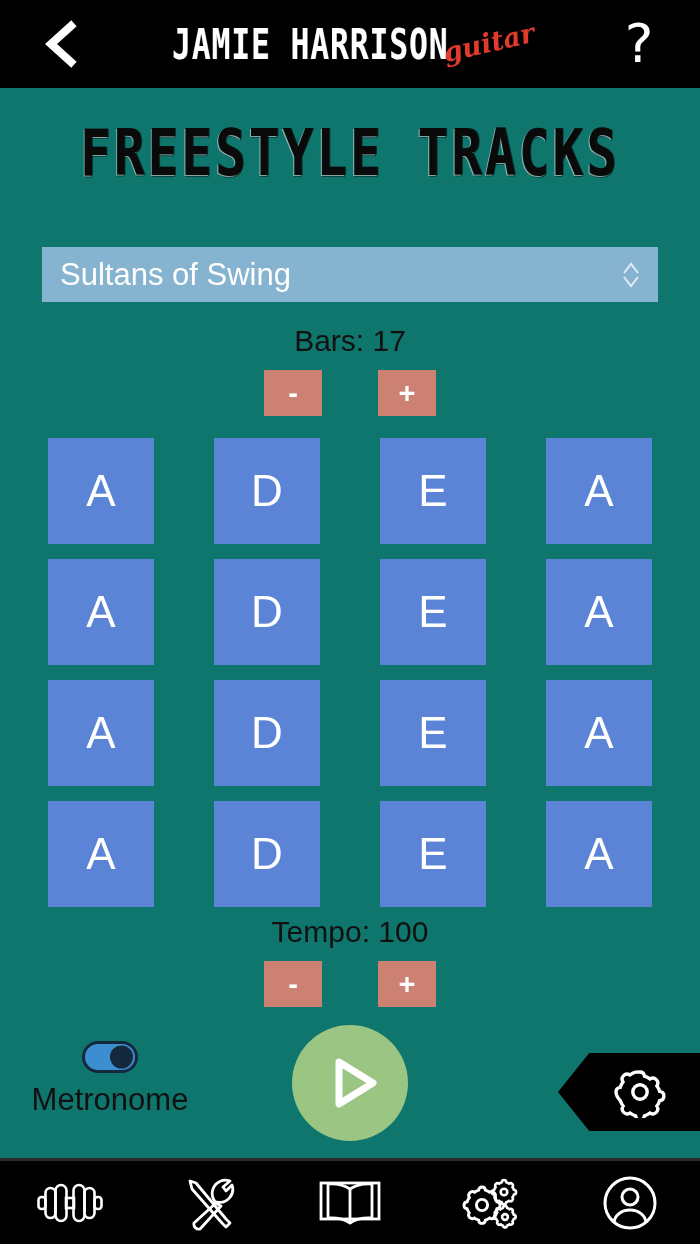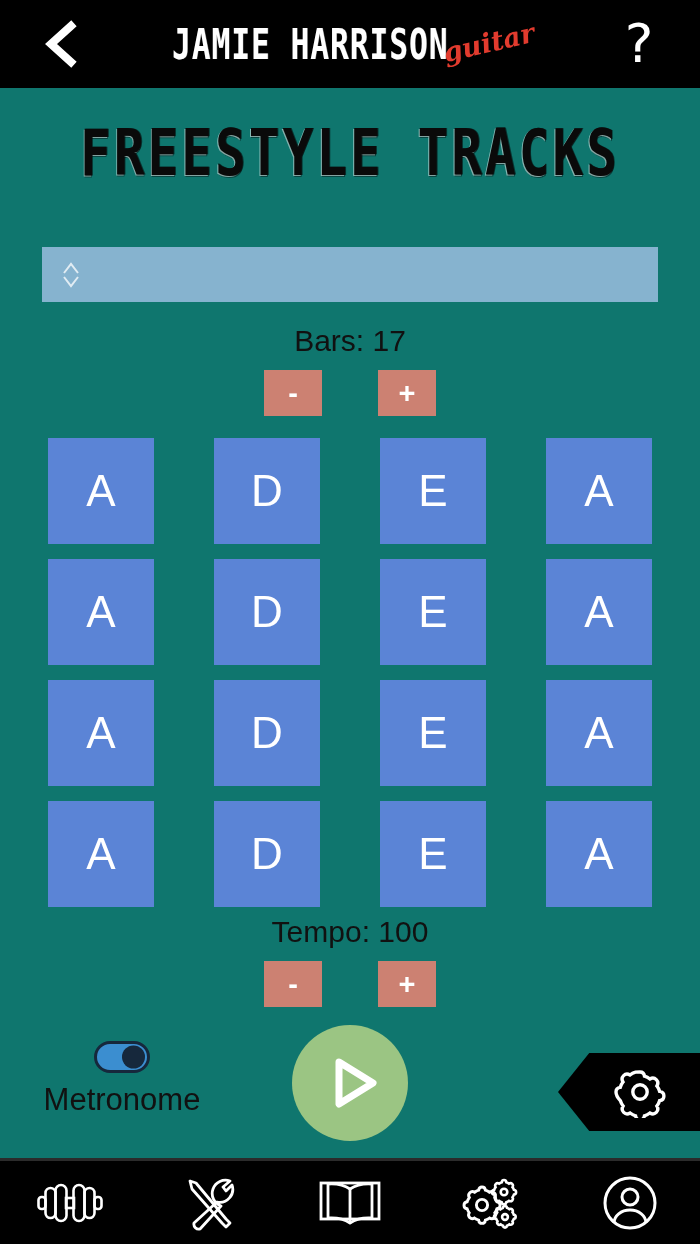--- a/index.html
+++ b/index.html
@@ -88,21 +88,21 @@
     width:106px; height:106px; background:#5b84d6;
     display:flex; align-items:center; justify-content:center;
     color:#ffffff; font-size:44px; cursor:pointer;
   }
 
   
   .controls {
     position:relative; margin-top:18px; height:150px;
   }
   .metronome {
-    position:absolute; left:36px; top:16px;
+    position:absolute; left:24px; top:16px;
     display:flex; flex-direction:column; align-items:center; width:172px;
   }
   .toggle {
     width:56px; height:32px; border-radius:16px;
     background:#3b8ed0; border:3px solid #16283c;
     position:relative; cursor:pointer;
   }
   .toggle .knob {
     position:absolute; width:23px; height:23px; border-radius:50%;
     background:#16283c; top:50%; right:2px; transform:translateY(-50%);
@@ -157,20 +157,21 @@
 
     <div class="help-btn">
       <span class="help-glyph">?</span>
     </div>
   </div>
 
   <div class="page-title">FREESTYLE TRACKS</div>
 
   <div class="rhythm-row">
     <div class="rhythm-select">
+      <span>Sultans of Swing</span>
       <span class="select-caret">
         <svg width="22" height="30" viewBox="0 0 22 30">
           <polyline points="4,13 11,4 18,13" fill="none" stroke="#ffffff" stroke-width="2"></polyline>
           <polyline points="4,17 11,26 18,17" fill="none" stroke="#ffffff" stroke-width="2"></polyline>
         </svg>
       </span>
     </div>
   </div>
 
   <div class="stepper-block">

